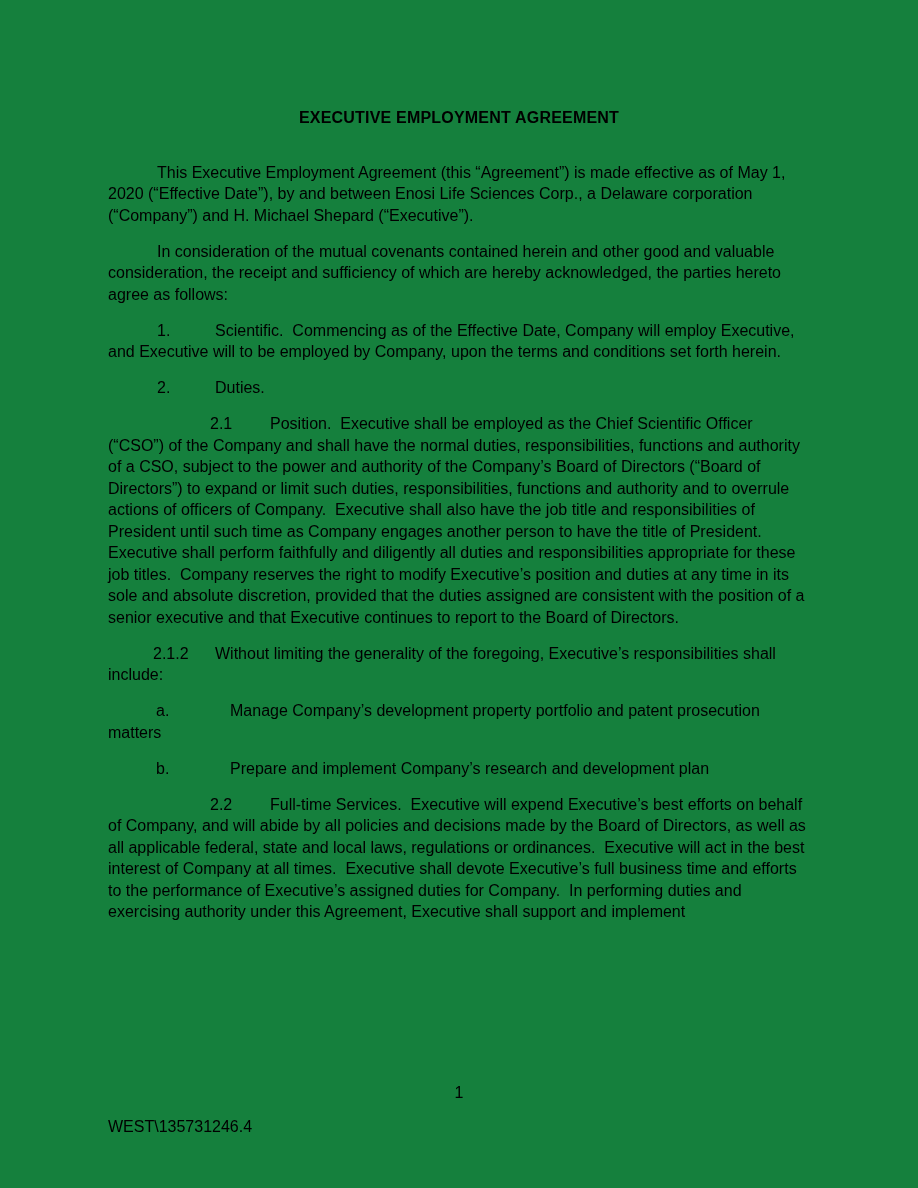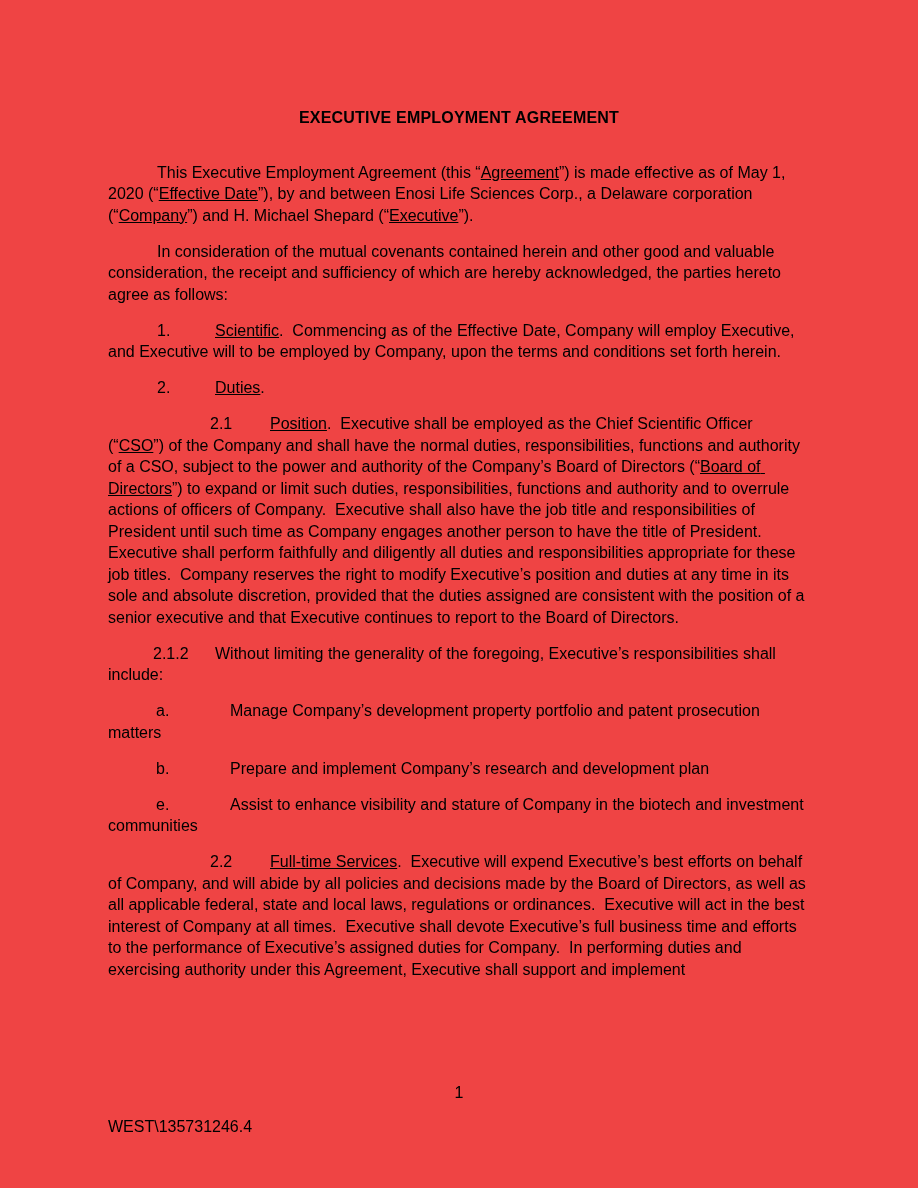--- a/index.html
+++ b/index.html
@@ -4,21 +4,21 @@
 <style>
   html, body {
     margin: 0;
     padding: 0;
     background: #ffffff;
   }
   .page {
     position: relative;
     width: 918px;
     height: 1188px;
-    background: #ef4444;
+    background: #15803d;
     color: #000000;
     font-family: "Liberation Sans", sans-serif;
     font-size: 16px;
     line-height: 21.5px;
     overflow: hidden;
   }
   .content {
     position: absolute;
     left: 108px;
     top: 107px;
@@ -35,21 +35,20 @@
     margin: 0 0 14.5px 0;
     white-space: pre-wrap;
     text-align: left;
   }
   .indent-spacer, .para-label {
     display: inline-block;
     white-space: pre;
     vertical-align: baseline;
   }
   .u {
-    text-decoration: underline;
   }
   .footer-page-number {
     position: absolute;
     left: 0;
     top: 1082px;
     width: 100%;
     text-align: center;
   }
   .footer-doc-id {
     position: absolute;
@@ -65,19 +64,18 @@
     <div class="doc-title">EXECUTIVE EMPLOYMENT AGREEMENT</div>
     <div id="paragraphs-container">
         <p class="para"><span class="indent-spacer" style="width: 49px;"></span><span>This Executive Employment Agreement (this “</span><span class="u">Agreement</span><span>”) is made effective as of May 1, 2020 (“</span><span class="u">Effective Date</span><span>”), by and between Enosi Life Sciences Corp., a Delaware corporation (“</span><span class="u">Company</span><span>”) and H. Michael Shepard (“</span><span class="u">Executive</span><span>”).</span></p>
         <p class="para"><span class="indent-spacer" style="width: 49px;"></span><span>In consideration of the mutual covenants contained herein and other good and valuable consideration, the receipt and sufficiency of which are hereby acknowledged, the parties hereto agree as follows:</span></p>
         <p class="para"><span class="indent-spacer" style="width: 49px;"></span><span class="para-label" style="width: 58px;">1.</span><span class="u">Scientific</span><span>.  Commencing as of the Effective Date, Company will employ Executive, and Executive will to be employed by Company, upon the terms and conditions set forth herein.</span></p>
         <p class="para"><span class="indent-spacer" style="width: 49px;"></span><span class="para-label" style="width: 58px;">2.</span><span class="u">Duties</span><span>.</span></p>
         <p class="para"><span class="indent-spacer" style="width: 102px;"></span><span class="para-label" style="width: 60px;">2.1</span><span class="u">Position</span><span>.  Executive shall be employed as the Chief Scientific Officer (“</span><span class="u">CSO</span><span>”) of the Company and shall have the normal duties, responsibilities, functions and authority of a CSO, subject to the power and authority of the Company’s Board of Directors (“</span><span class="u">Board of Directors</span><span>”) to expand or limit such duties, responsibilities, functions and authority and to overrule actions of officers of Company.  Executive shall also have the job title and responsibilities of President until such time as Company engages another person to have the title of President.  Executive shall perform faithfully and diligently all duties and responsibilities appropriate for these job titles.  Company reserves the right to modify Executive’s position and duties at any time in its sole and absolute discretion, provided that the duties assigned are consistent with the position of a senior executive and that Executive continues to report to the Board of Directors.</span></p>
         <p class="para"><span class="indent-spacer" style="width: 45px;"></span><span class="para-label" style="width: 62px;">2.1.2</span><span>Without limiting the generality of the foregoing, Executive’s responsibilities shall include:</span></p>
         <p class="para"><span class="indent-spacer" style="width: 48px;"></span><span class="para-label" style="width: 74px;">a.</span><span>Manage Company’s development property portfolio and patent prosecution matters</span></p>
         <p class="para"><span class="indent-spacer" style="width: 48px;"></span><span class="para-label" style="width: 74px;">b.</span><span>Prepare and implement Company’s research and development plan</span></p>
-        <p class="para"><span class="indent-spacer" style="width: 48px;"></span><span class="para-label" style="width: 74px;">e.</span><span>Assist to enhance visibility and stature of Company in the biotech and investment communities</span></p>
         <p class="para"><span class="indent-spacer" style="width: 102px;"></span><span class="para-label" style="width: 60px;">2.2</span><span class="u">Full-time Services</span><span>.  Executive will expend Executive’s best efforts on behalf of Company, and will abide by all policies and decisions made by the Board of Directors, as well as all applicable federal, state and local laws, regulations or ordinances.  Executive will act in the best interest of Company at all times.  Executive shall devote Executive’s full business time and efforts to the performance of Executive’s assigned duties for Company.  In performing duties and exercising authority under this Agreement, Executive shall support and implement</span></p>
       </div>
   </div>
   <div class="footer-page-number">1</div>
   <div class="footer-doc-id">WEST\135731246.4</div>
 </div>
 
 </body></html>

